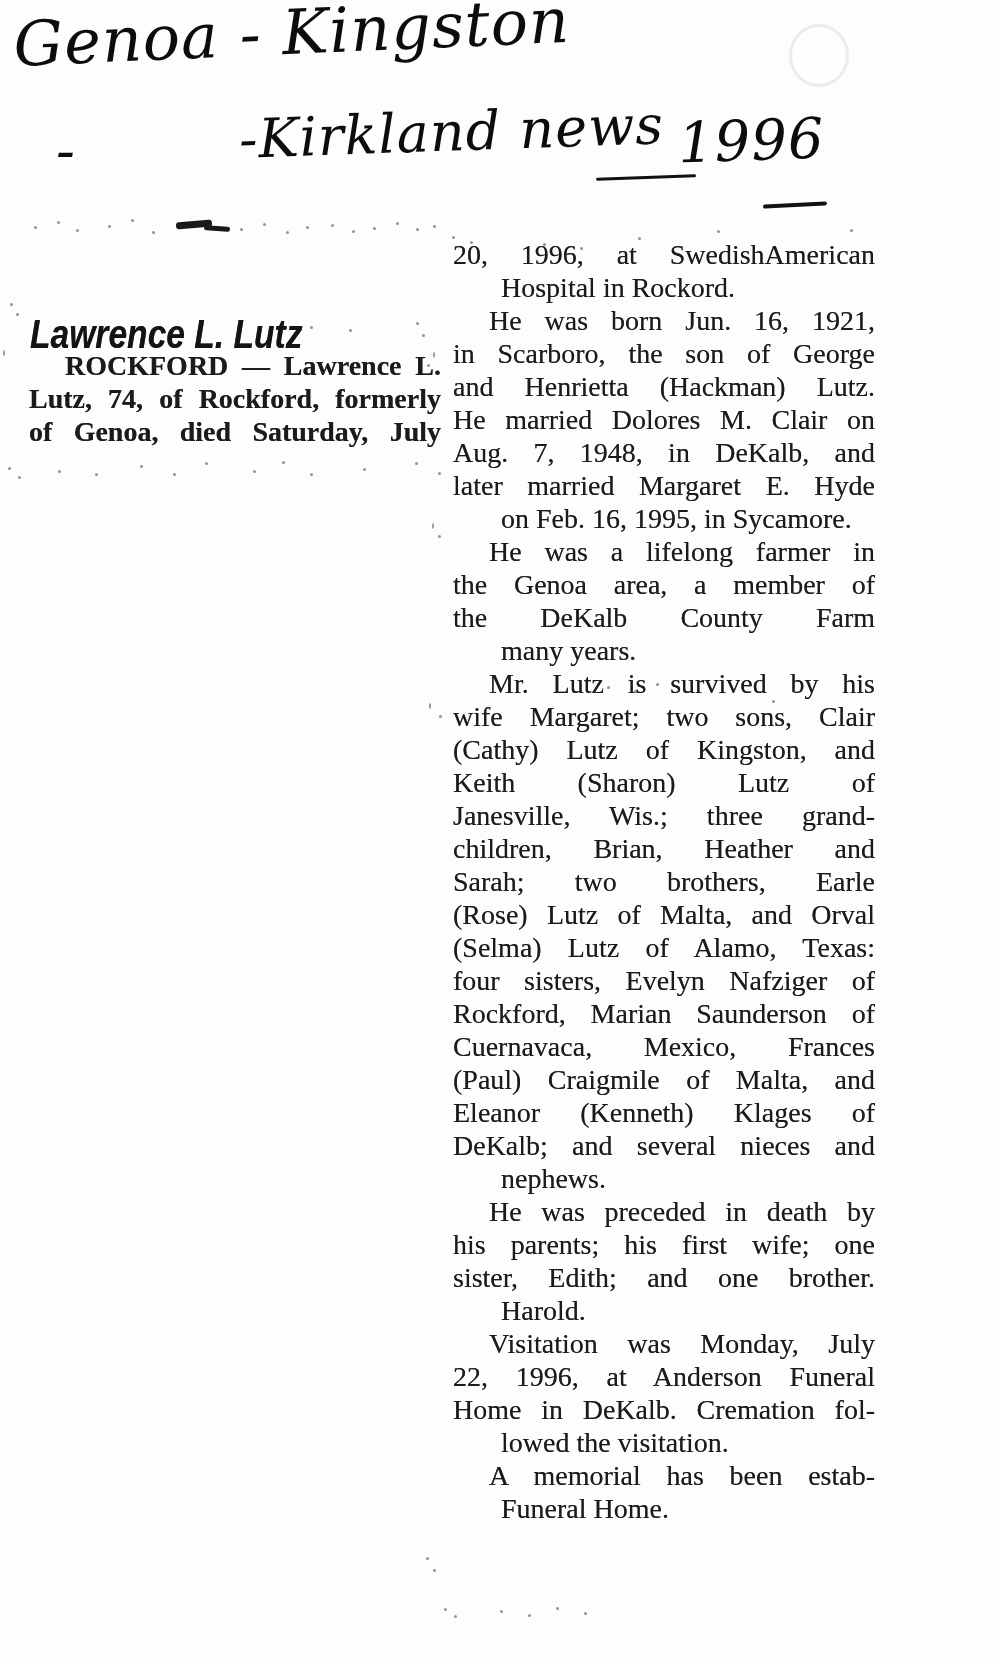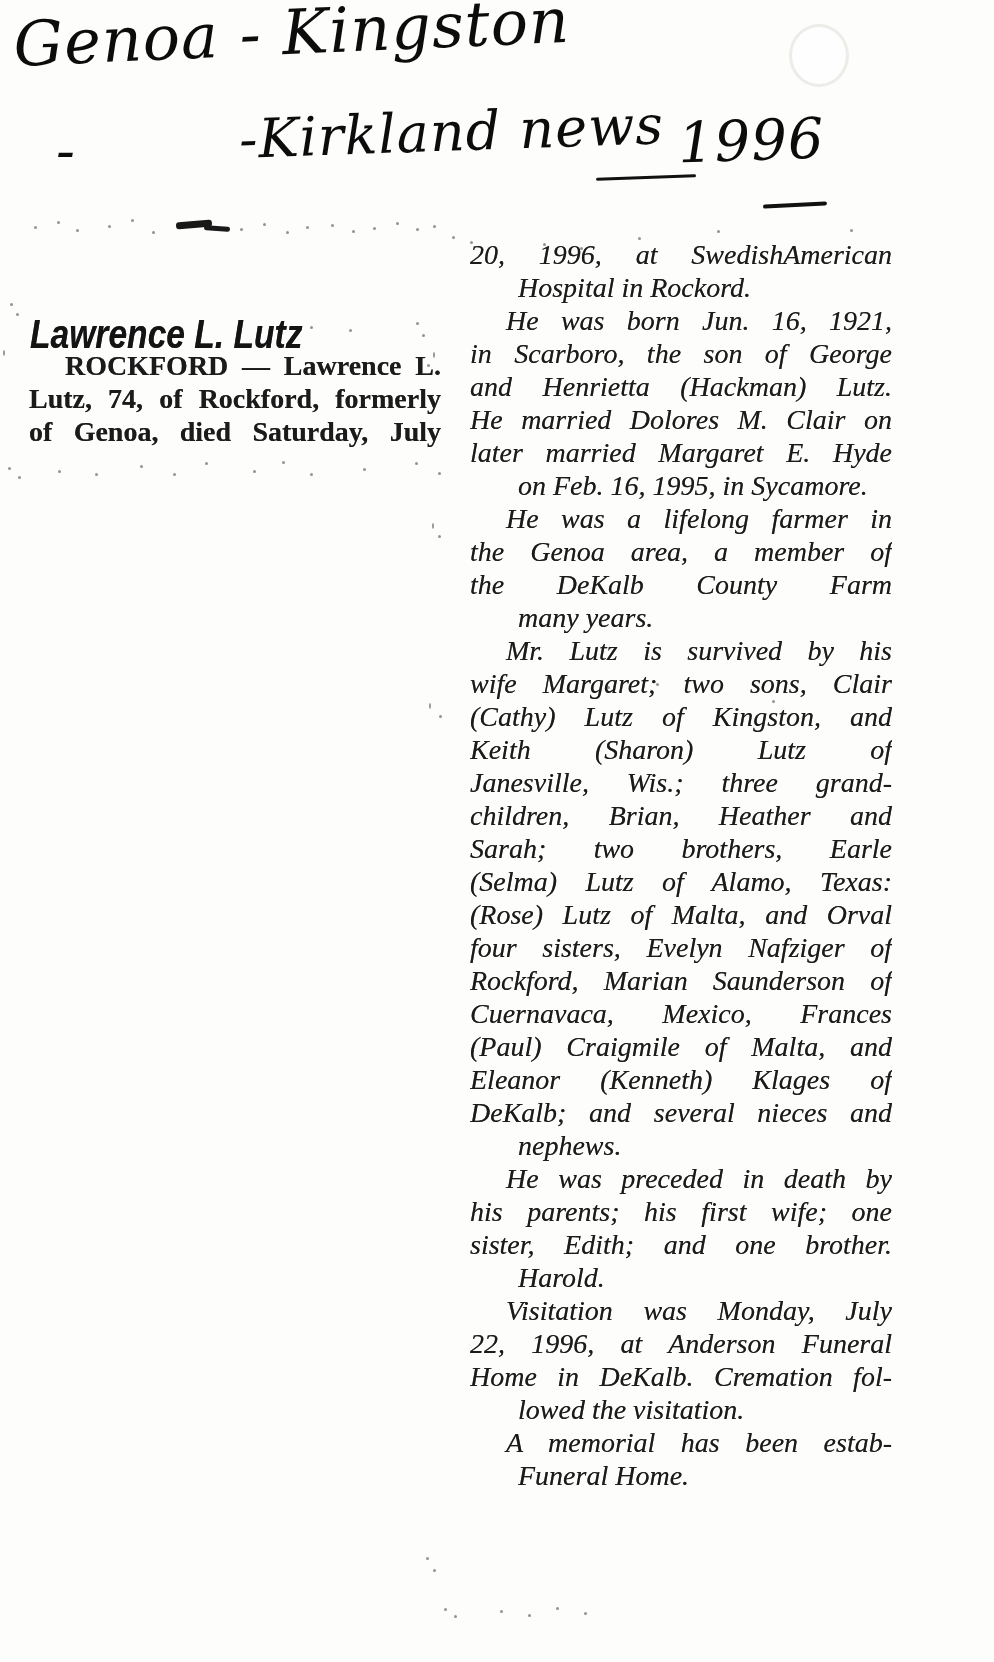--- a/index.html
+++ b/index.html
@@ -18,21 +18,21 @@
            transform:rotate(-3deg);border-radius:2px;}
   
   .hole{position:absolute;left:789px;top:24px;width:54px;height:57px;border-radius:50%;
         border:3px solid #ecece8;background:#fefefe;}
   
   .headline{position:absolute;left:30px;top:312px;font-family:"Liberation Sans",sans-serif;
             font-weight:bold;font-style:italic;font-size:40px;white-space:nowrap;color:#141414;
             transform:scaleX(.84);transform-origin:left top;text-shadow:0 0 .6px rgba(20,20,20,.7);}
   
   .colL{position:absolute;left:29px;top:349px;width:412px;font-weight:bold;}
-  .colR{position:absolute;left:470px;top:238px;width:422px;font-style:italic;}
+  .colR{position:absolute;left:453px;top:238px;width:422px;}
   .ln{height:33px;line-height:33px;font-size:28px;color:#1b1b1b;
       text-align:justify;text-align-last:justify;overflow:hidden;
       text-shadow:0 0 .6px rgba(25,25,25,.65);}
   .ln.ind{text-indent:36px;}
   .ln.end{text-align-last:left;margin-left:48px;}
   
   .sp{position:absolute;width:3px;height:3px;background:#3c3c3c;opacity:.55;border-radius:50%;}
   .smg{position:absolute;background:#191919;border-radius:3px;}
 </style>
 </head>
@@ -57,35 +57,36 @@
     <div class="ln">of Genoa, died Saturday, July</div>
   </div>
 
   <div class="colR">
     <div class="ln">20, 1996, at SwedishAmerican</div>
     <div class="ln end">Hospital in Rockord.</div>
     <div class="ln ind">He was born Jun. 16, 1921,</div>
     <div class="ln">in Scarboro, the son of George</div>
     <div class="ln">and Henrietta (Hackman) Lutz.</div>
     <div class="ln">He married Dolores M. Clair on</div>
+    <div class="ln">Aug. 7, 1948, in DeKalb, and</div>
     <div class="ln">later married Margaret E. Hyde</div>
     <div class="ln end">on Feb. 16, 1995, in Sycamore.</div>
     <div class="ln ind">He was a lifelong farmer in</div>
     <div class="ln">the Genoa area, a member of</div>
     <div class="ln">the DeKalb County Farm</div>
     <div class="ln end">many years.</div>
     <div class="ln ind">Mr. Lutz is survived by his</div>
     <div class="ln">wife Margaret; two sons, Clair</div>
     <div class="ln">(Cathy) Lutz of Kingston, and</div>
     <div class="ln">Keith (Sharon) Lutz of</div>
     <div class="ln">Janesville, Wis.; three grand-</div>
     <div class="ln">children, Brian, Heather and</div>
     <div class="ln">Sarah; two brothers, Earle</div>
+    <div class="ln">(Rose) Lutz of Malta, and Orval</div>
     <div class="ln">(Selma) Lutz of Alamo, Texas:</div>
-    <div class="ln">(Rose) Lutz of Malta, and Orval</div>
     <div class="ln">four sisters, Evelyn Nafziger of</div>
     <div class="ln">Rockford, Marian Saunderson of</div>
     <div class="ln">Cuernavaca, Mexico, Frances</div>
     <div class="ln">(Paul) Craigmile of Malta, and</div>
     <div class="ln">Eleanor (Kenneth) Klages of</div>
     <div class="ln">DeKalb; and several nieces and</div>
     <div class="ln end">nephews.</div>
     <div class="ln ind">He was preceded in death by</div>
     <div class="ln">his parents; his first wife; one</div>
     <div class="ln">sister, Edith; and one brother.</div>

